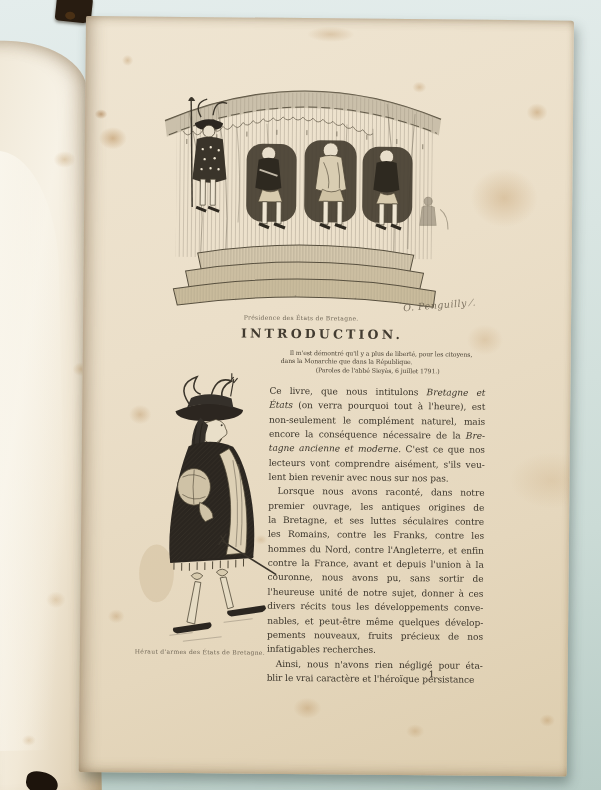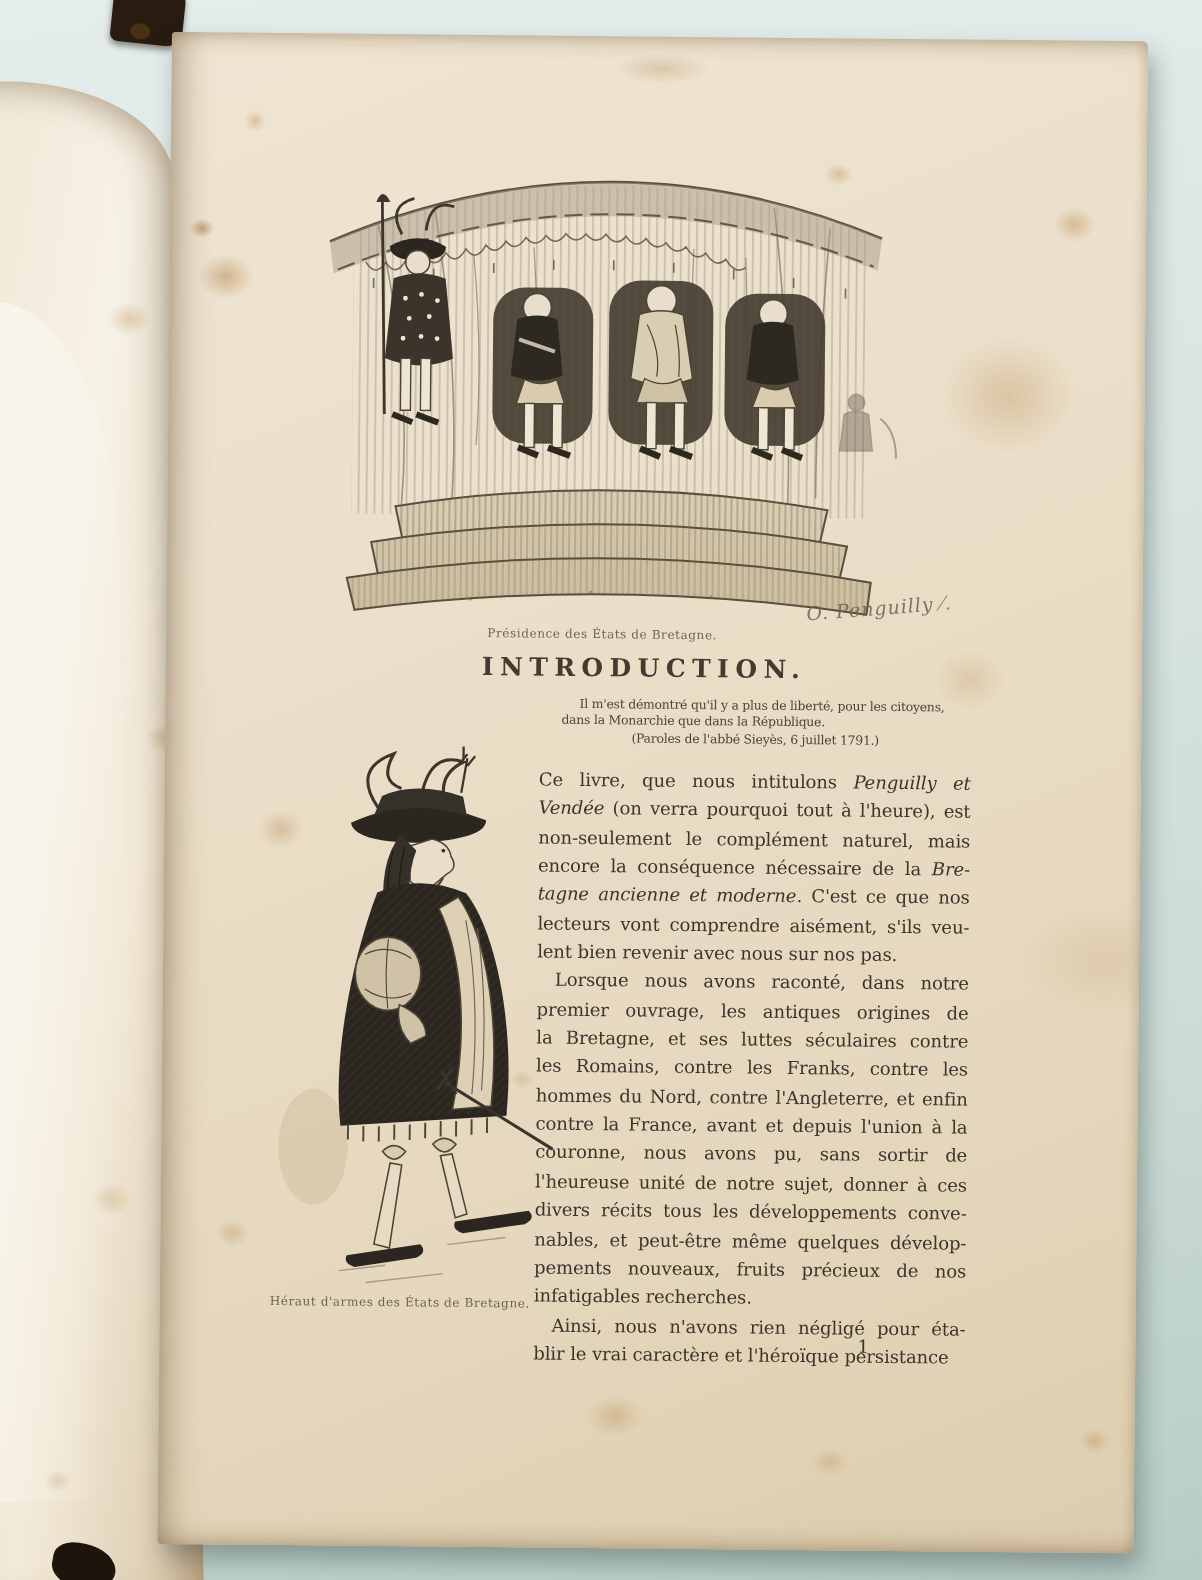--- a/index.html
+++ b/index.html
@@ -297,22 +297,22 @@
         <line x1="94" y1="178" x2="150" y2="212" stroke="#3a342b" stroke-width="1.6"></line>
         <path d="M92,172 l8,12 M98,170 l-8,12" stroke="#3a342b" stroke-width="1.2"></path>
 
         <path d="M40,276 l24,-3 M96,262 l30,-4 M54,282 l40,-5" stroke="#8a8071" stroke-width="0.7" opacity="0.7"></path>
       </svg>
     </div>
 
     <div class="caption cap-left">Héraut d'armes des États de Bretagne.</div>
 
     <div class="body-col">
-      <div class="bline j">Ce livre, que nous intitulons <i>Penguilly et</i></div>
-      <div class="bline j"><i>Vendée</i> (on verra pourquoi tout à l'heure), est</div>
+      <div class="bline j">Ce livre, que nous intitulons <i>Bretagne et</i></div>
+      <div class="bline j"><i>États</i> (on verra pourquoi tout à l'heure), est</div>
       <div class="bline j">non-seulement le complément naturel, mais</div>
       <div class="bline j">encore la conséquence nécessaire de la <i>Bre-</i></div>
       <div class="bline j"><i>tagne ancienne et moderne</i>. C'est ce que nos</div>
       <div class="bline j">lecteurs vont comprendre aisément, s'ils veu-</div>
       <div class="bline">lent bien revenir avec nous sur nos pas.</div>
       <div class="bline j ind">Lorsque nous avons raconté, dans notre</div>
       <div class="bline j">premier ouvrage, les antiques origines de</div>
       <div class="bline j">la Bretagne, et ses luttes séculaires contre</div>
       <div class="bline j">les Romains, contre les Franks, contre les</div>
       <div class="bline j">hommes du Nord, contre l'Angleterre, et enfin</div>

